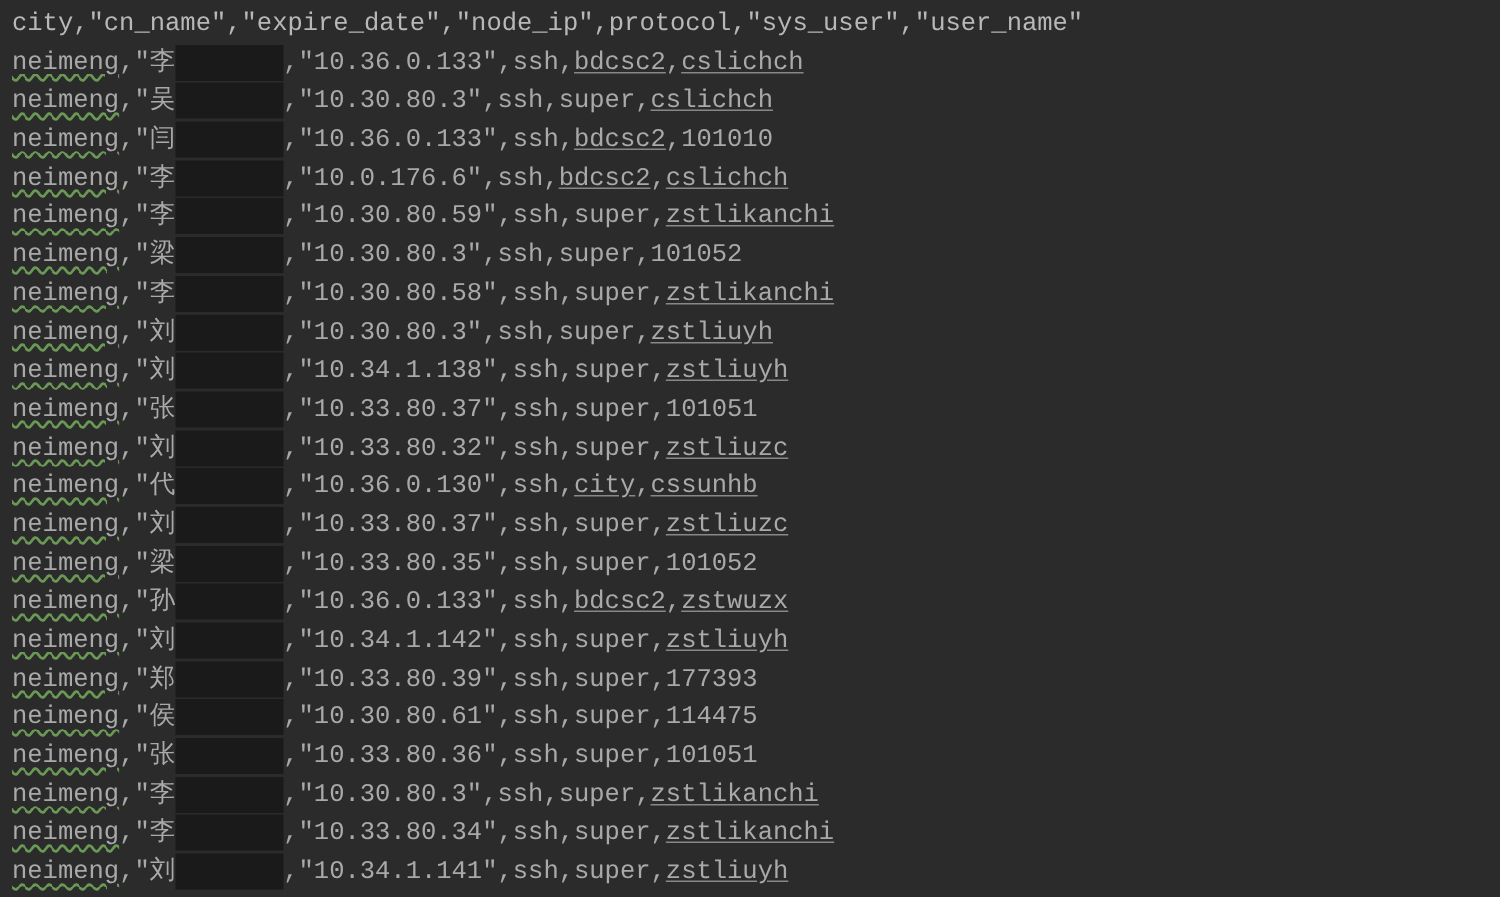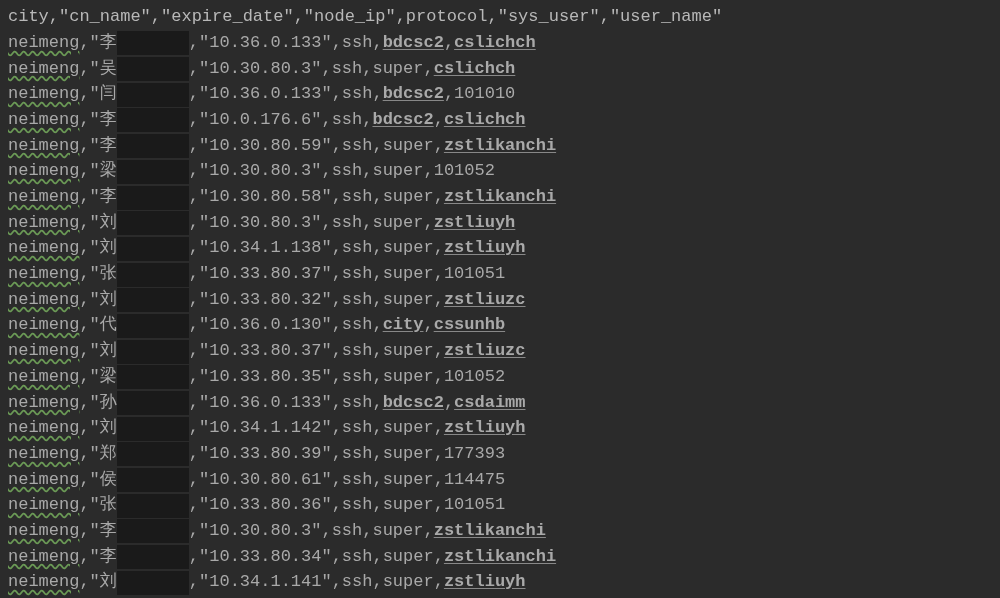--- a/index.html
+++ b/index.html
@@ -15,21 +15,21 @@
       padding: 4px 8px;
       width: 1000px;
       height: 598px;
       overflow: hidden;
       line-height: 1.5;
     }
     .text-line {
       white-space: pre;
       position: relative;
       display: flex;
-      align-items: flex-end;
+      align-items: flex-start;
       height: 25.7px;
     }
     .header-line {
       color: #b8b8b8;
       white-space: pre;
       height: 25.7px;
       display: flex;
       align-items: center;
     }
     .city {
@@ -45,21 +45,20 @@
       height: 24px;
       vertical-align: middle;
       position: relative;
       top: 0;
     }
     .underlined {
       text-decoration: underline;
       text-decoration-style: solid;
       text-decoration-color: #888;
       text-underline-offset: 2px;
-      font-weight: bold;
     }
   </style>
 </head>
 <body>
 
 <div id="content">
     <div class="header-line">city,"cn_name","expire_date","node_ip",protocol,"sys_user","user_name"</div>
     <div class="text-line"><span class="city">neimeng</span><span>,"</span><span>李</span><span class="redacted"></span><span>,"10.36.0.133",ssh,</span><span class="underlined">bdcsc2</span><span>,</span><span class="underlined">cslichch</span></div>
     <div class="text-line"><span class="city">neimeng</span><span>,"</span><span>吴</span><span class="redacted"></span><span>,"10.30.80.3",ssh,</span><span>super</span><span>,</span><span class="underlined">cslichch</span></div>
     <div class="text-line"><span class="city">neimeng</span><span>,"</span><span>闫</span><span class="redacted"></span><span>,"10.36.0.133",ssh,</span><span class="underlined">bdcsc2</span><span>,</span><span>101010</span></div>
@@ -67,21 +66,21 @@
     <div class="text-line"><span class="city">neimeng</span><span>,"</span><span>李</span><span class="redacted"></span><span>,"10.30.80.59",ssh,</span><span>super</span><span>,</span><span class="underlined">zstlikanchi</span></div>
     <div class="text-line"><span class="city">neimeng</span><span>,"</span><span>梁</span><span class="redacted"></span><span>,"10.30.80.3",ssh,</span><span>super</span><span>,</span><span>101052</span></div>
     <div class="text-line"><span class="city">neimeng</span><span>,"</span><span>李</span><span class="redacted"></span><span>,"10.30.80.58",ssh,</span><span>super</span><span>,</span><span class="underlined">zstlikanchi</span></div>
     <div class="text-line"><span class="city">neimeng</span><span>,"</span><span>刘</span><span class="redacted"></span><span>,"10.30.80.3",ssh,</span><span>super</span><span>,</span><span class="underlined">zstliuyh</span></div>
     <div class="text-line"><span class="city">neimeng</span><span>,"</span><span>刘</span><span class="redacted"></span><span>,"10.34.1.138",ssh,</span><span>super</span><span>,</span><span class="underlined">zstliuyh</span></div>
     <div class="text-line"><span class="city">neimeng</span><span>,"</span><span>张</span><span class="redacted"></span><span>,"10.33.80.37",ssh,</span><span>super</span><span>,</span><span>101051</span></div>
     <div class="text-line"><span class="city">neimeng</span><span>,"</span><span>刘</span><span class="redacted"></span><span>,"10.33.80.32",ssh,</span><span>super</span><span>,</span><span class="underlined">zstliuzc</span></div>
     <div class="text-line"><span class="city">neimeng</span><span>,"</span><span>代</span><span class="redacted"></span><span>,"10.36.0.130",ssh,</span><span class="underlined">city</span><span>,</span><span class="underlined">cssunhb</span></div>
     <div class="text-line"><span class="city">neimeng</span><span>,"</span><span>刘</span><span class="redacted"></span><span>,"10.33.80.37",ssh,</span><span>super</span><span>,</span><span class="underlined">zstliuzc</span></div>
     <div class="text-line"><span class="city">neimeng</span><span>,"</span><span>梁</span><span class="redacted"></span><span>,"10.33.80.35",ssh,</span><span>super</span><span>,</span><span>101052</span></div>
-    <div class="text-line"><span class="city">neimeng</span><span>,"</span><span>孙</span><span class="redacted"></span><span>,"10.36.0.133",ssh,</span><span class="underlined">bdcsc2</span><span>,</span><span class="underlined">csdaimm</span></div>
+    <div class="text-line"><span class="city">neimeng</span><span>,"</span><span>孙</span><span class="redacted"></span><span>,"10.36.0.133",ssh,</span><span class="underlined">bdcsc2</span><span>,</span><span class="underlined">zstwuzx</span></div>
     <div class="text-line"><span class="city">neimeng</span><span>,"</span><span>刘</span><span class="redacted"></span><span>,"10.34.1.142",ssh,</span><span>super</span><span>,</span><span class="underlined">zstliuyh</span></div>
     <div class="text-line"><span class="city">neimeng</span><span>,"</span><span>郑</span><span class="redacted"></span><span>,"10.33.80.39",ssh,</span><span>super</span><span>,</span><span>177393</span></div>
     <div class="text-line"><span class="city">neimeng</span><span>,"</span><span>侯</span><span class="redacted"></span><span>,"10.30.80.61",ssh,</span><span>super</span><span>,</span><span>114475</span></div>
     <div class="text-line"><span class="city">neimeng</span><span>,"</span><span>张</span><span class="redacted"></span><span>,"10.33.80.36",ssh,</span><span>super</span><span>,</span><span>101051</span></div>
     <div class="text-line"><span class="city">neimeng</span><span>,"</span><span>李</span><span class="redacted"></span><span>,"10.30.80.3",ssh,</span><span>super</span><span>,</span><span class="underlined">zstlikanchi</span></div>
     <div class="text-line"><span class="city">neimeng</span><span>,"</span><span>李</span><span class="redacted"></span><span>,"10.33.80.34",ssh,</span><span>super</span><span>,</span><span class="underlined">zstlikanchi</span></div>
     <div class="text-line"><span class="city">neimeng</span><span>,"</span><span>刘</span><span class="redacted"></span><span>,"10.34.1.141",ssh,</span><span>super</span><span>,</span><span class="underlined">zstliuyh</span></div>
   </div>
 
 </body></html>

